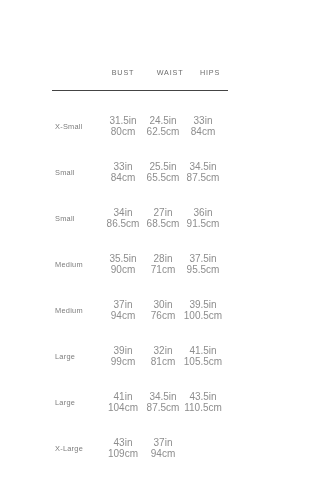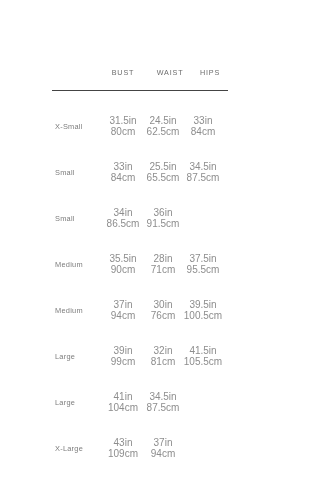--- a/index.html
+++ b/index.html
@@ -141,20 +141,24 @@
       </div>
     </div>
 
     <div class="row">
       <div class="size-label">Small</div>
       <div class="meas">
         <span>34in</span>
         <span class="cm">86.5cm</span>
       </div>
       <div class="meas">
+        <span>27in</span>
+        <span class="cm">68.5cm</span>
+      </div>
+      <div class="meas">
         <span>36in</span>
         <span class="cm">91.5cm</span>
       </div>
     </div>
 
     <div class="row">
       <div class="size-label">Medium</div>
       <div class="meas">
         <span>35.5in</span>
         <span class="cm">90cm</span>
@@ -204,20 +208,24 @@
     <div class="row">
       <div class="size-label">Large</div>
       <div class="meas">
         <span>41in</span>
         <span class="cm">104cm</span>
       </div>
       <div class="meas">
         <span>34.5in</span>
         <span class="cm">87.5cm</span>
       </div>
+      <div class="meas">
+        <span>43.5in</span>
+        <span class="cm">110.5cm</span>
+      </div>
     </div>
 
     <div class="row">
       <div class="size-label">X-Large</div>
       <div class="meas">
         <span>43in</span>
         <span class="cm">109cm</span>
       </div>
       <div class="meas">
         <span>37in</span>

